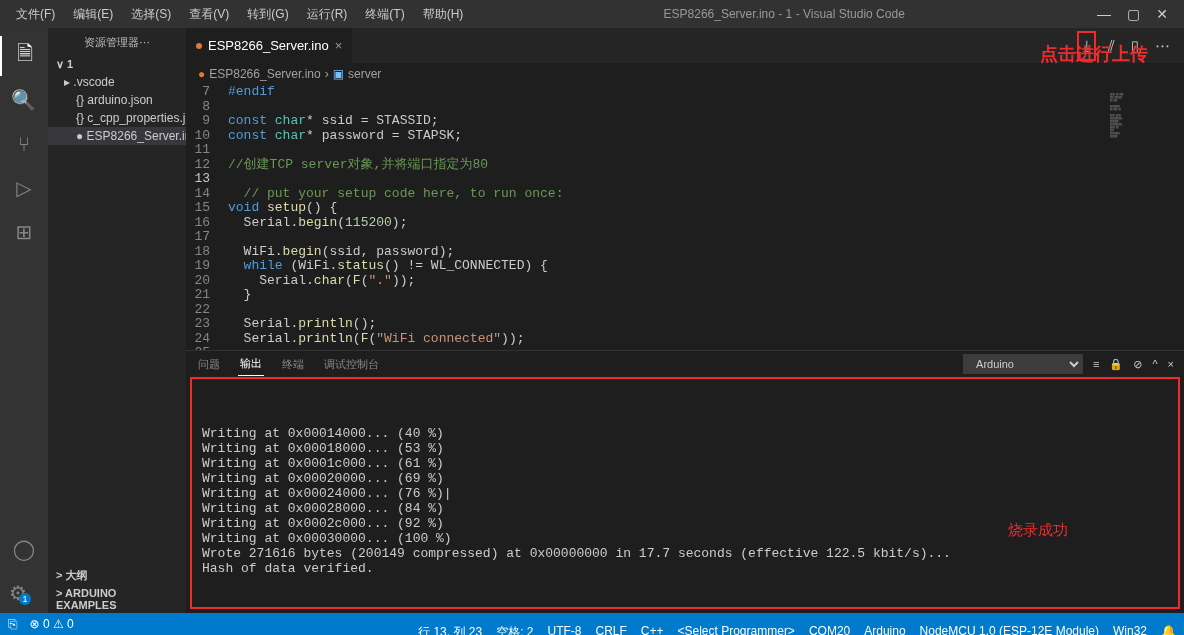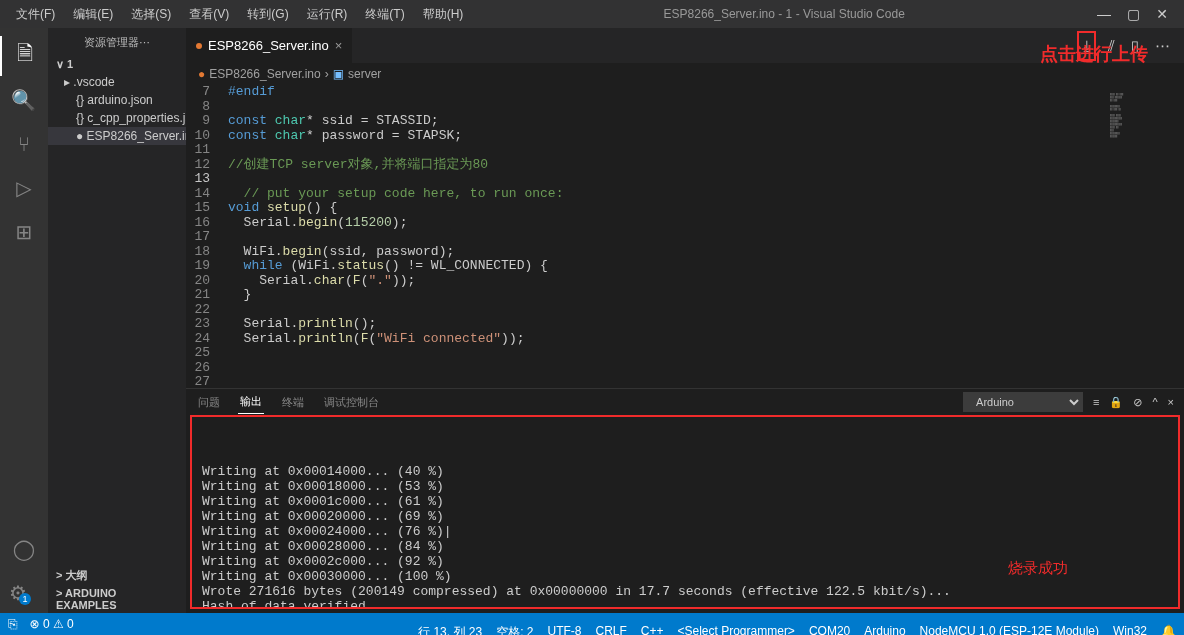--- a/index.html
+++ b/index.html
@@ -152,21 +152,21 @@
       white-space: pre; overflow: hidden;
     }
     .annotation-upload {
       position: absolute;
       top: 14px; right: 36px;
       color: #f12b2b;
       font-size: 18px;
       font-weight: bold;
     }
     .panel {
-      height: 225px;
+      height: 263px;
       background: #1e1e1e;
       border-top: 1px solid #333;
       display: flex;
       flex-direction: column;
     }
     .panel-tabs {
       height: 26px;
       display: flex;
       align-items: center;
       padding: 0 10px;

